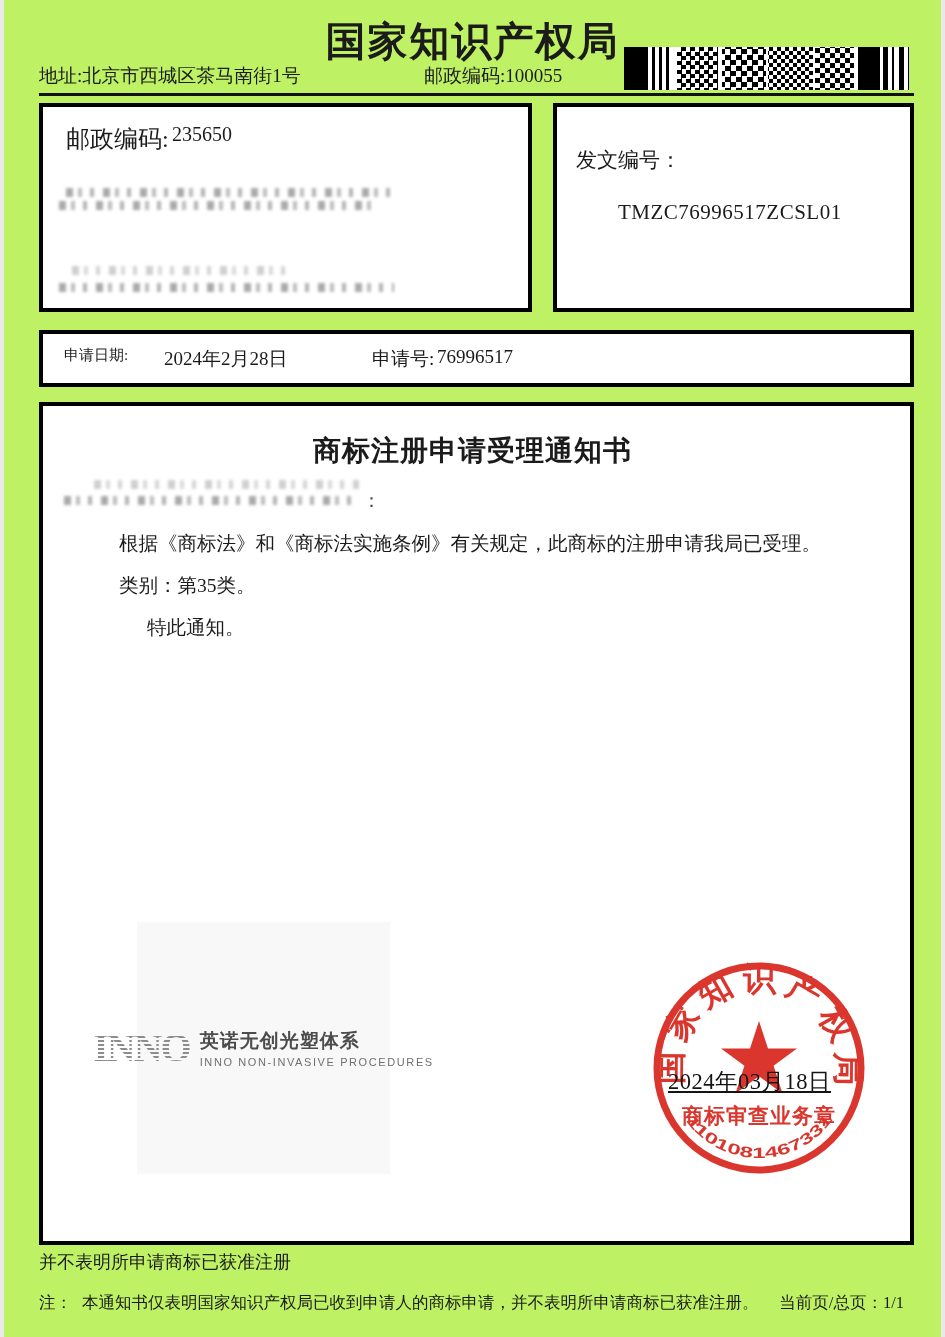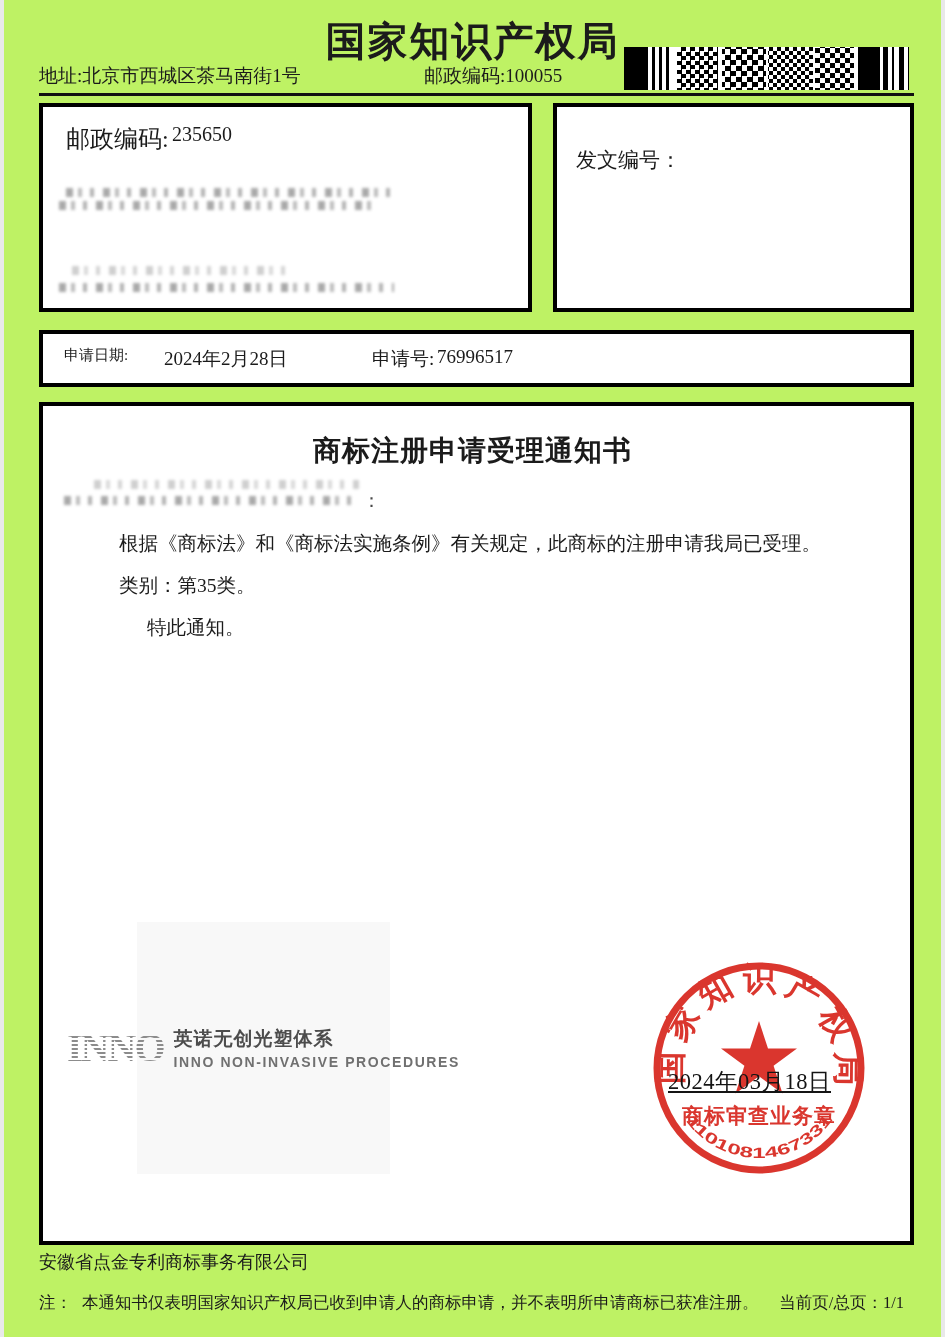--- a/index.html
+++ b/index.html
@@ -79,21 +79,21 @@
       -webkit-background-clip:text; background-clip:text; color:transparent;
     }
   }
   .logo-text-col { display:flex; flex-direction:column; gap:2px; }
   .logo-cn {
     font-family:"Liberation Sans","DejaVu Sans",sans-serif;
     font-size:19px; font-weight:bold; color:#4c4c4c; letter-spacing:1px; white-space:nowrap;
   }
   .logo-en {
     font-family:"Liberation Sans","DejaVu Sans",sans-serif;
-    font-size:14px; font-weight:bold; color:#707070; letter-spacing:1.6px; white-space:nowrap;
+    font-size:11px; font-weight:normal; color:#707070; letter-spacing:1.6px; white-space:nowrap;
   }
 
   
   .seal-svg { left:645px; top:958px; width:220px; height:220px; opacity:.92; }
   .seal-cjk { font-family:"Liberation Serif","DejaVu Serif",serif; font-weight:bold; }
   .seal-date {
     left:664px; top:1066px; width:200px; font-size:22.5px; color:#141414;
     letter-spacing:.5px; white-space:nowrap;text-decoration:underline;
   }
 
@@ -135,20 +135,21 @@
   <div class="abs box recipient-box"></div>
   <div class="abs recipient-postal-label">邮政编码:</div>
   <div class="abs recipient-postal-value">235650</div>
   <div class="smudge" style="left:62px;top:188px;width:330px"></div>
   <div class="smudge" style="left:55px;top:201px;width:315px"></div>
   <div class="smudge smudge-light" style="left:68px;top:266px;width:220px"></div>
   <div class="smudge" style="left:55px;top:283px;width:335px"></div>
 
   <div class="abs box dispatch-box"></div>
   <div class="abs dispatch-label">发文编号：</div>
+  <div class="abs dispatch-value">TMZC76996517ZCSL01</div>
 
   <div class="abs box date-box"></div>
   <div class="abs appdate-label">申请日期:</div>
   <div class="abs appdate-value">2024年2月28日</div>
   <div class="abs appnum-label">申请号:</div>
   <div class="abs appnum-value">76996517</div>
 
   <div class="abs box main-box"></div>
   <div class="abs notice-title">商标注册申请受理通知书</div>
 
@@ -180,18 +181,18 @@
     <text class="seal-cjk" font-size="33" fill="#d7261d">
       <textPath href="#arcTop" startOffset="7" textLength="278" lengthAdjust="spacing">国家知识产权局</textPath>
     </text>
     <text class="seal-cjk" x="110" y="165" font-size="21" text-anchor="middle" letter-spacing="1" fill="#d7261d">商标审查业务章</text>
     <text font-size="15" font-weight="bold" font-family="Liberation Sans, DejaVu Sans, sans-serif" fill="#d7261d">
       <textPath href="#arcBottom" startOffset="4" textLength="172" lengthAdjust="spacingAndGlyphs">1101081467331</textPath>
     </text>
   </svg>
   <div class="abs seal-date">2024年03月18日</div>
 
-  <div class="abs agency-line">安徽省点金专利商标事务有限公司</div>
+  <div class="abs agency-line">并不表明所申请商标已获准注册</div>
   <div class="abs note-label">注：</div>
   <div class="abs note-text">本通知书仅表明国家知识产权局已收到申请人的商标申请，并不表明所申请商标已获准注册。</div>
   <div class="abs page-indicator">当前页/总页：1/1</div>
 
 </div>
 
 </body></html>

